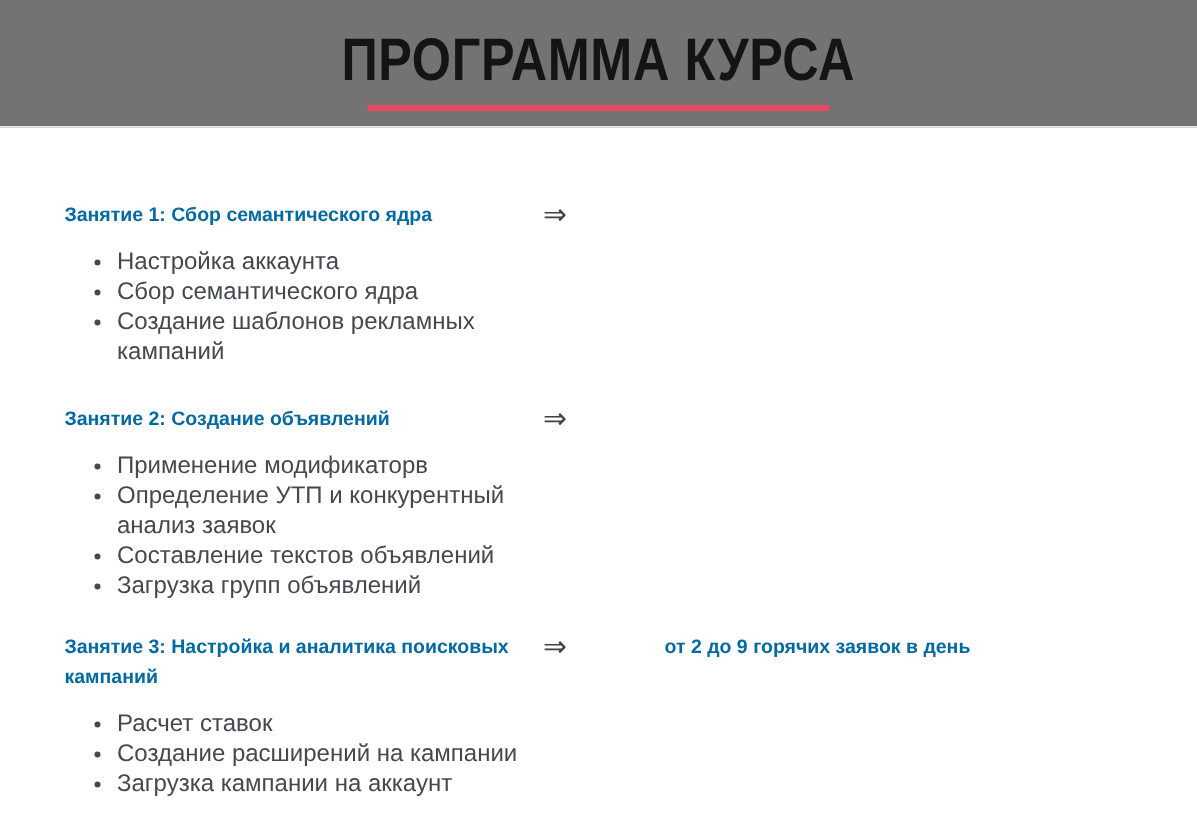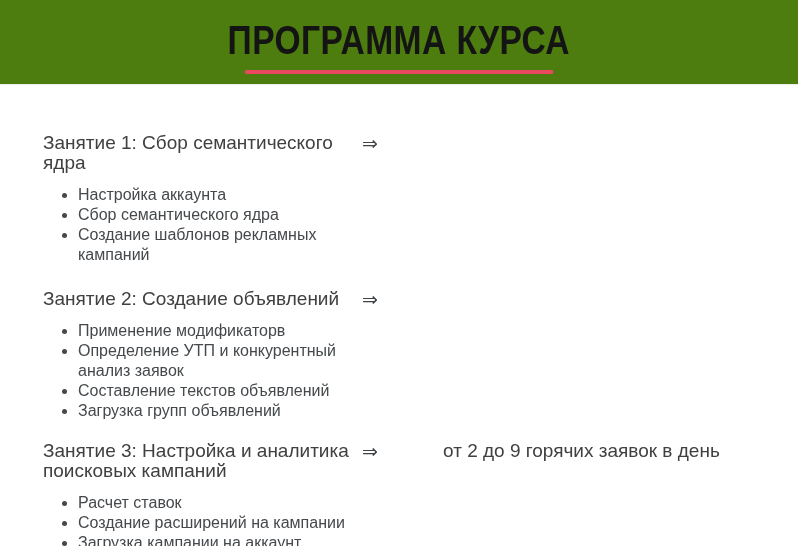--- a/index.html
+++ b/index.html
@@ -42,23 +42,24 @@
   .col-header {
     font-size: 16px;
     font-weight: 700;
     color: #3b3f42;
     line-height: 20px;
   }
   .section { margin-top: 15px; }
   .section.s2 { margin-top: 24px; }
   .section.s3 { margin-top: 20px; }
   .topic-text, .result-text {
-    font-size: 19px;
+    font-size: 13px;
     line-height: 20px;
-    color: #404040;
+    color: #0369a1;
+    font-weight: bold;
   }
   .arrow-cell {
     font-family: "DejaVu Sans", sans-serif;
     font-size: 19px;
     line-height: 20px;
     color: #3f4346;
     font-weight: 400;
   }
   ul.bullets {
     margin: 12px 0 0;
@@ -67,21 +68,21 @@
   }
   ul.bullets li {
     font-size: 16px;
     line-height: 20px;
     color: #45494c;
   }
 </style>
 </head>
 <body>
 
-<div class="header-band" style="background: #4d7c0f;">
+<div class="header-band" style="background: #737373;">
   <div class="page-title">ПРОГРАММА КУРСА</div>
   <div class="title-underline" style="background: rgb(232, 73, 95);"></div>
 </div>
 
 <div class="main">
   <div id="rows-container">
   <section class="grid-row section s1">
     <div>
       <div class="topic-text">Занятие 1: Сбор семантического ядра</div>
       <ul class="bullets">

